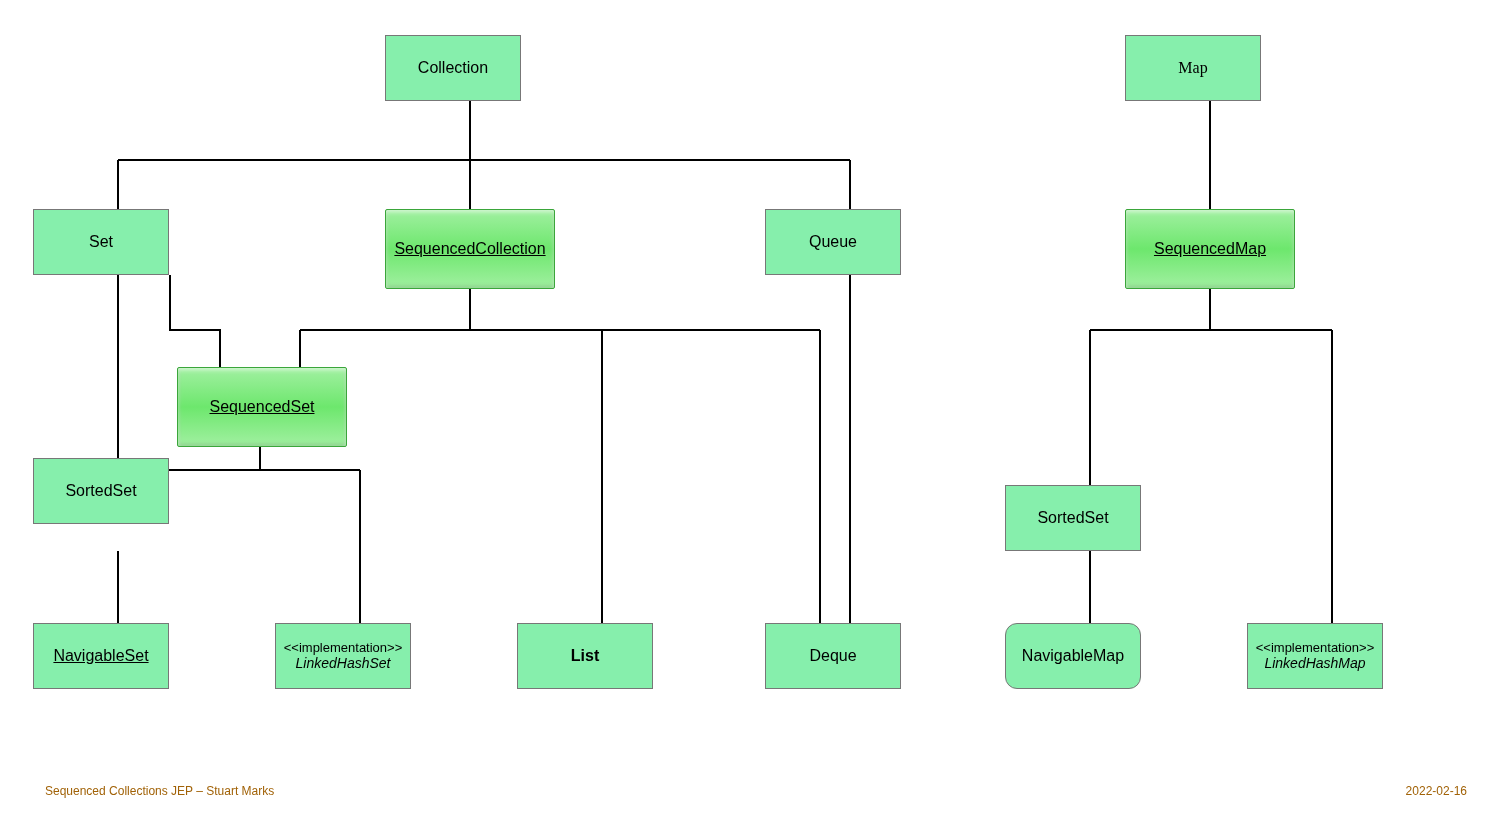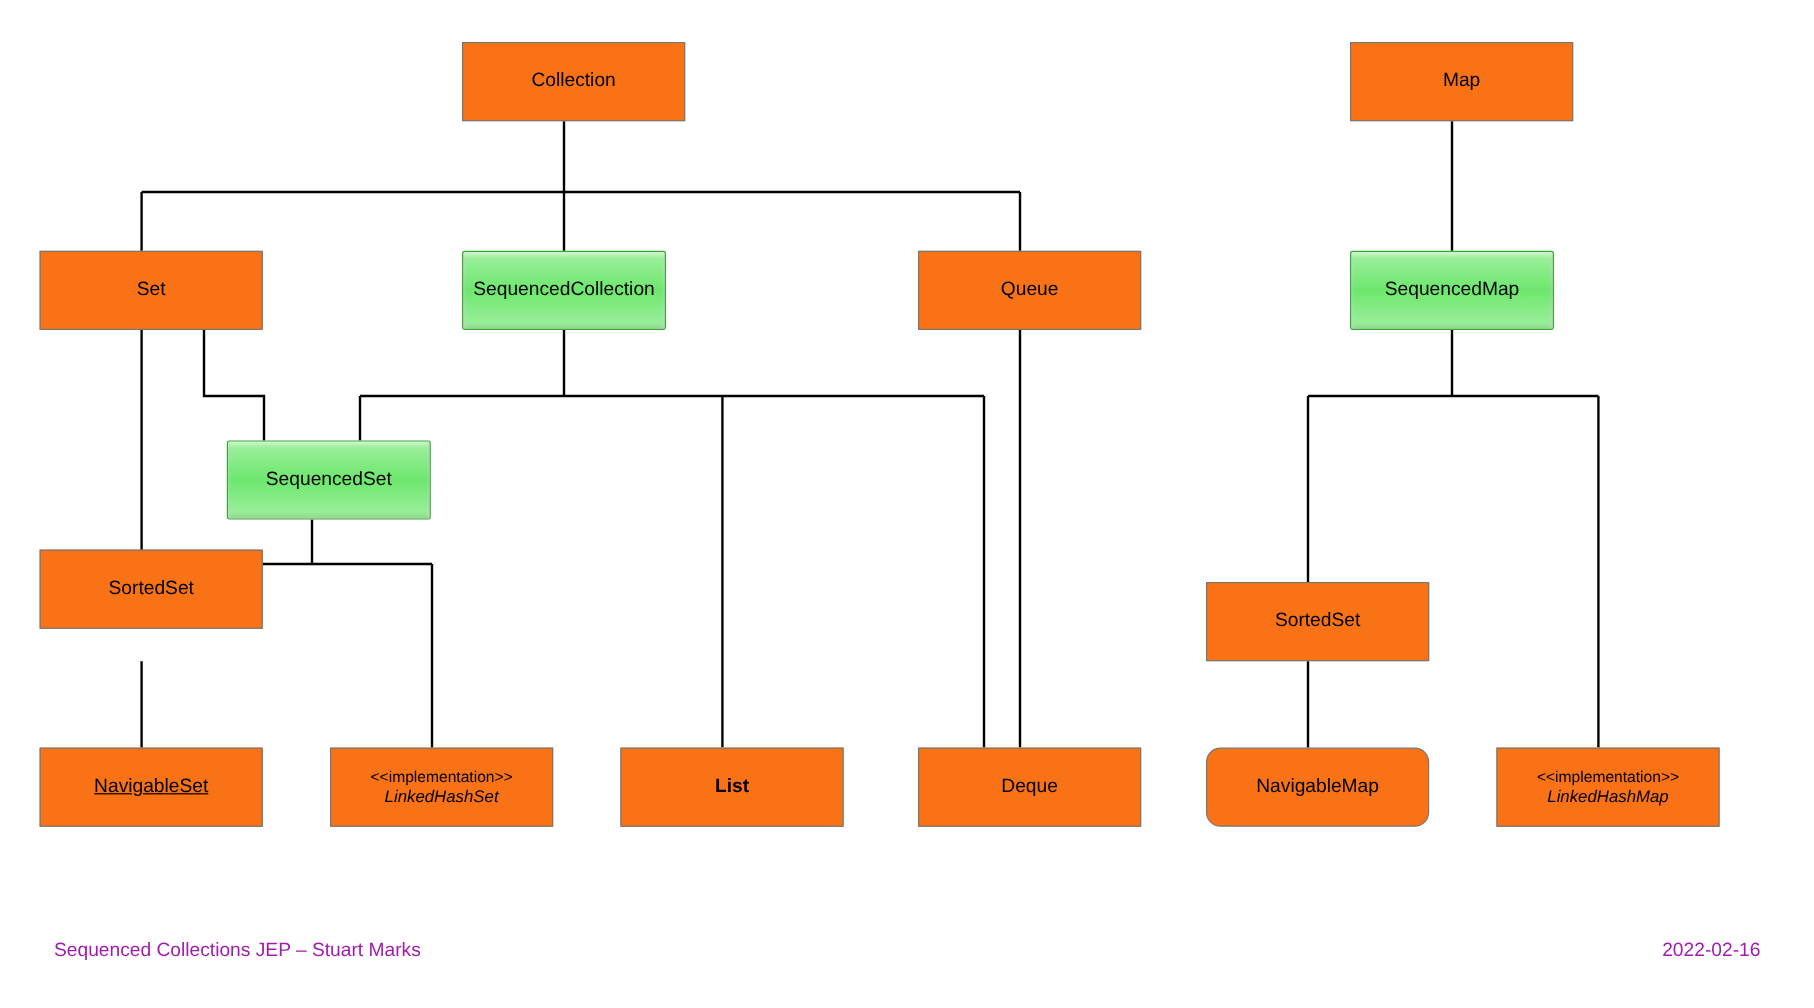--- a/index.html
+++ b/index.html
@@ -17,45 +17,46 @@
     box-sizing: border-box;
     display: flex;
     flex-direction: column;
     justify-content: center;
     align-items: center;
     text-align: center;
     font-size: 16px;
     color: #000;
   }
   .gray {
-    width: 186px;
+    width: 136px;
     height: 66px;
-    background: #f97316;
+    background: #86efac;
     border: 1px solid #777;
   }
   .green {
     width: 170px;
-    height: 66px;
+    height: 80px;
     background: linear-gradient(to bottom, #a1f0a1 0%, #6de76d 50%, #a1f0a1 100%);
     border: 1px solid #3aa63a;
     box-shadow: inset 0 2px 4px rgba(255,255,255,.6), inset 0 -2px 4px rgba(0,0,0,.15);
     border-radius: 2px;
+    text-decoration: underline;
   }
   .stereo {
     font-size: 13px;
     line-height: 1.1;
   }
   .ital {
     font-style: italic;
     font-size: 14px;
   }
   .caption {
     position: absolute;
-    font-size: 16px;
-    color: #a21caf;
+    font-size: 12px;
+    color: #a16207;
   }
   svg.edges {
     position: absolute;
     left: 0;
     top: 0;
     width: 1512px;
     height: 840px;
     pointer-events: none;
   }
   svg.edges line, svg.edges polyline {
@@ -100,38 +101,38 @@
   <polyline points="1090,330 1332,330"></polyline>
   <polyline points="1090,330 1090,485"></polyline>
   <polyline points="1332,330 1332,623"></polyline>
 
   <polyline points="1090,551 1090,623"></polyline>
 </svg>
 
 <div class="node gray" style="left:385px; top:35px;">
   <span>Collection</span>
 </div>
-<div class="node gray" style="left:1125px; top:35px;">
+<div class="node gray" style="left:1125px; top:35px;font-family:Liberation Serif, serif;">
   <span>Map</span>
 </div>
 
 <div class="node gray" style="left:33px; top:209px;">
   <span>Set</span>
 </div>
 <div class="node green" style="left:385px; top:209px;">
   <span>SequencedCollection</span>
 </div>
 <div class="node gray" style="left:765px; top:209px;">
   <span>Queue</span>
 </div>
 <div class="node green" style="left:1125px; top:209px;">
   <span>SequencedMap</span>
 </div>
 
-<div class="node green" style="left:189px; top:367px;">
+<div class="node green" style="left:177px; top:367px;">
   <span>SequencedSet</span>
 </div>
 
 <div class="node gray" style="left:33px; top:458px;">
   <span>SortedSet</span>
 </div>
 <div class="node gray" style="left:1005px; top:485px;">
   <span>SortedSet</span>
 </div>
 

